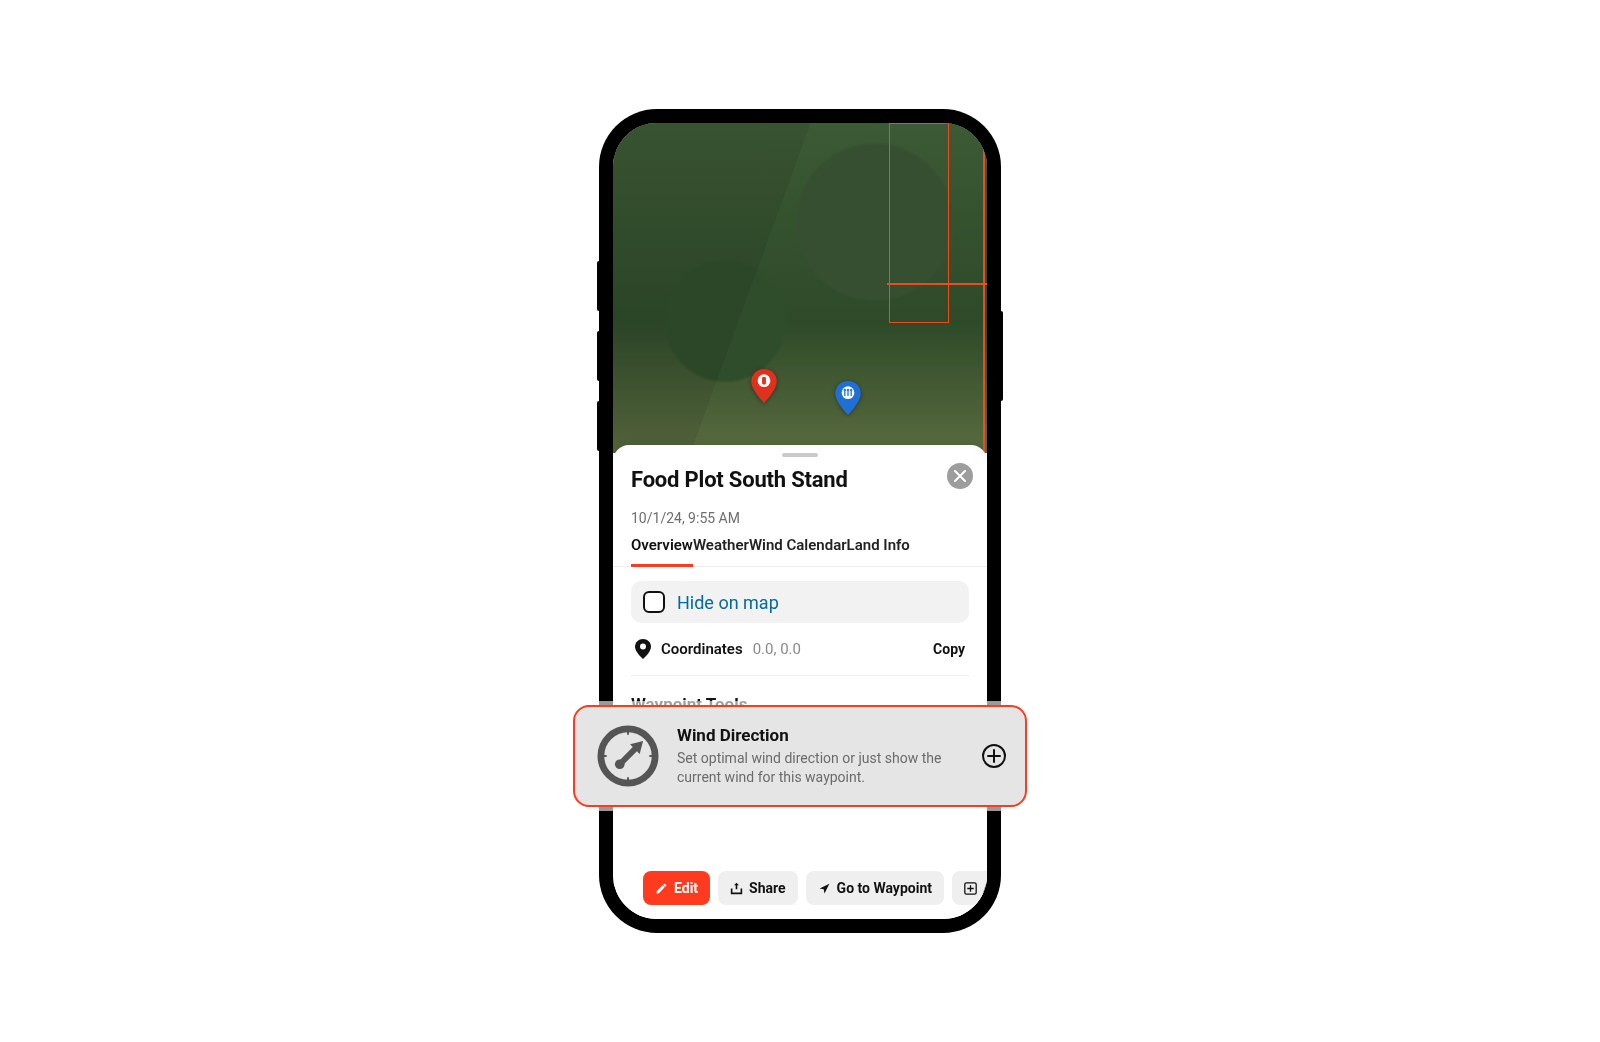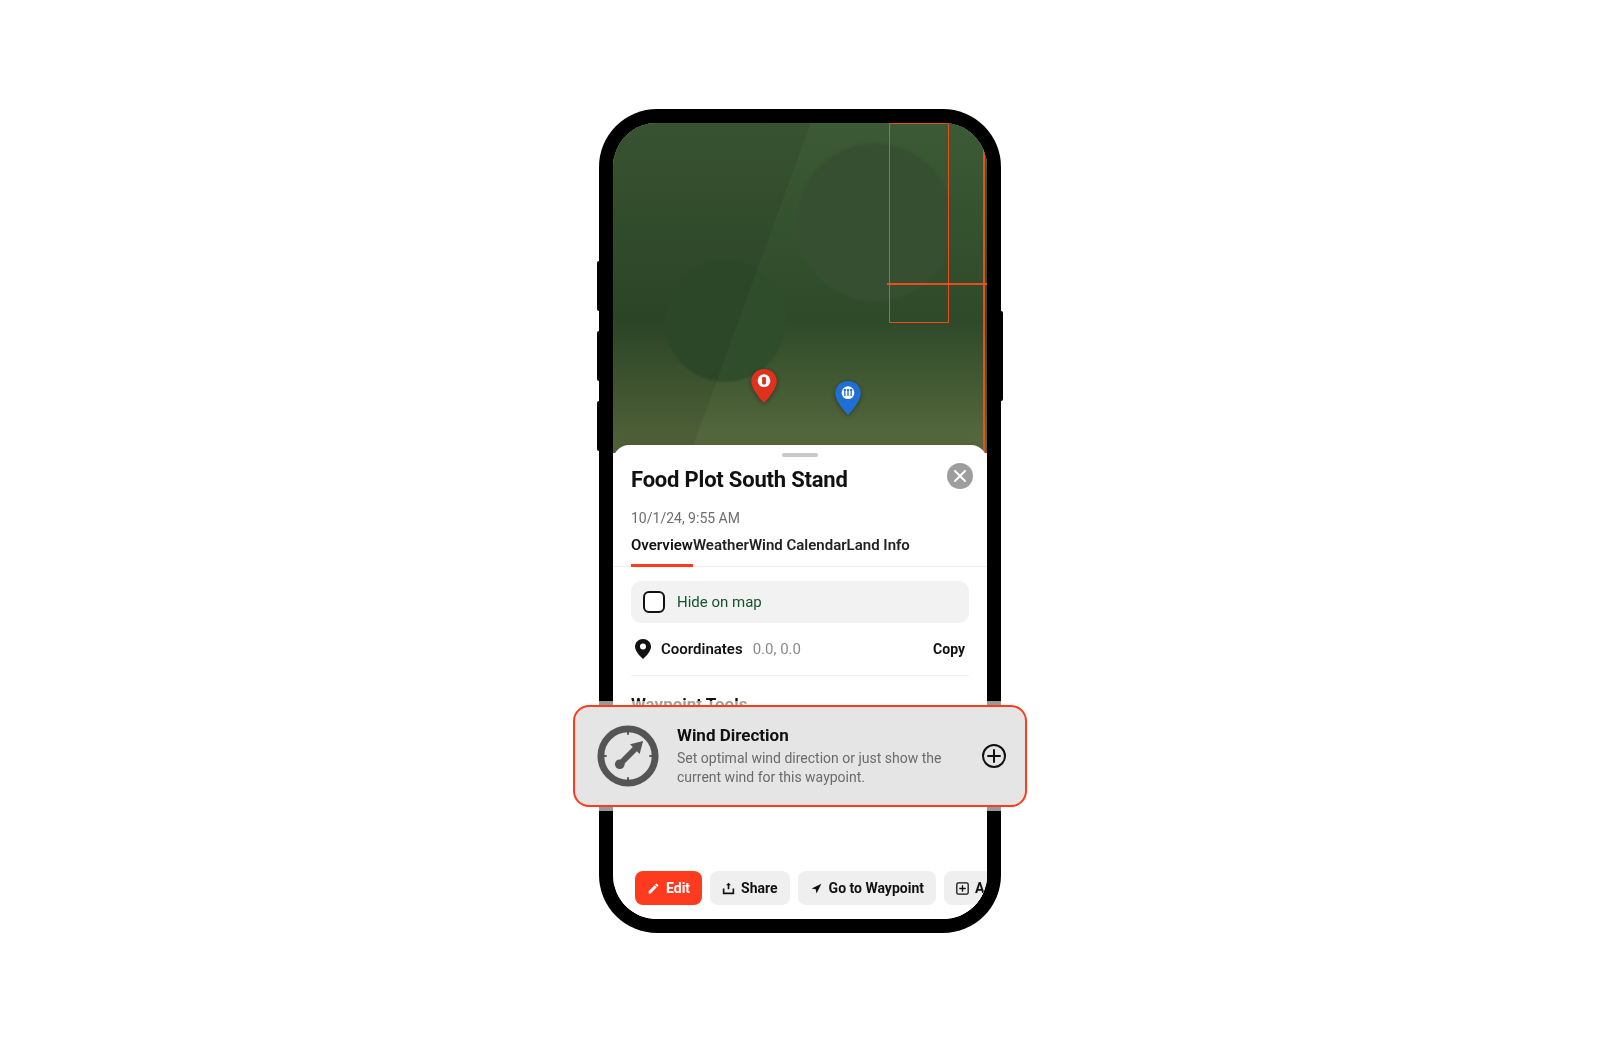--- a/index.html
+++ b/index.html
@@ -142,22 +142,22 @@
     flex: 1;
     overflow: hidden;
   }
   .hide-row {
     background: #f2f2f2;
     border-radius: 10px;
     padding: 10px 12px;
     display: flex;
     align-items: center;
     gap: 12px;
-    font-size: 15px;
-    color: #14532d;
+    font-size: 18px;
+    color: #0369a1;
   }
   .checkbox {
     width: 22px; height: 22px;
     border: 2.5px solid #111;
     border-radius: 6px;
     background: #fff;
   }
   .coord-row {
     display: flex;
     align-items: center;
@@ -172,21 +172,21 @@
   .section-title {
     font-size: 17px;
     font-weight: 700;
     color: #111;
     margin-top: 18px;
   }
 
   
   .action-bar {
     position: absolute;
-    left: 8px; right: 0; bottom: 0;
+    left: 16px; right: 0; bottom: 0;
     padding: 10px 14px 14px 14px;
     display: flex;
     gap: 8px;
     background: #fff;
     overflow: hidden;
   }
   .pill {
     display: inline-flex;
     align-items: center;
     gap: 6px;

